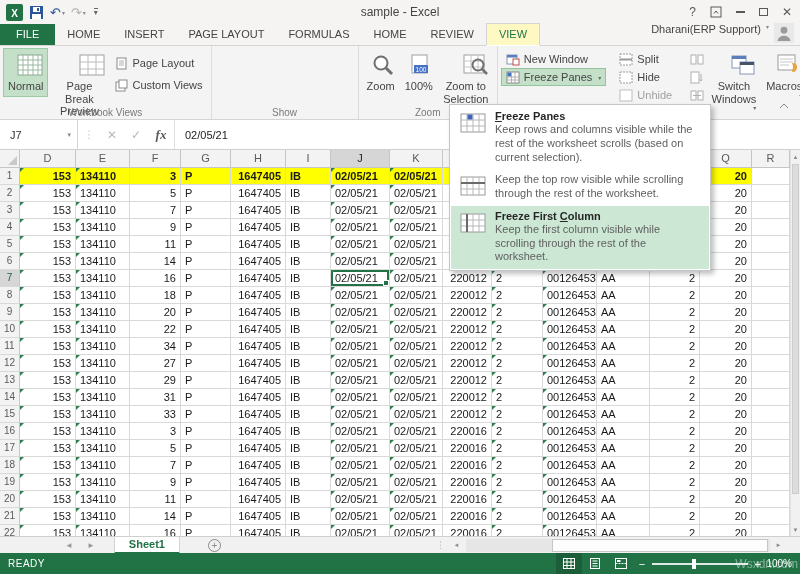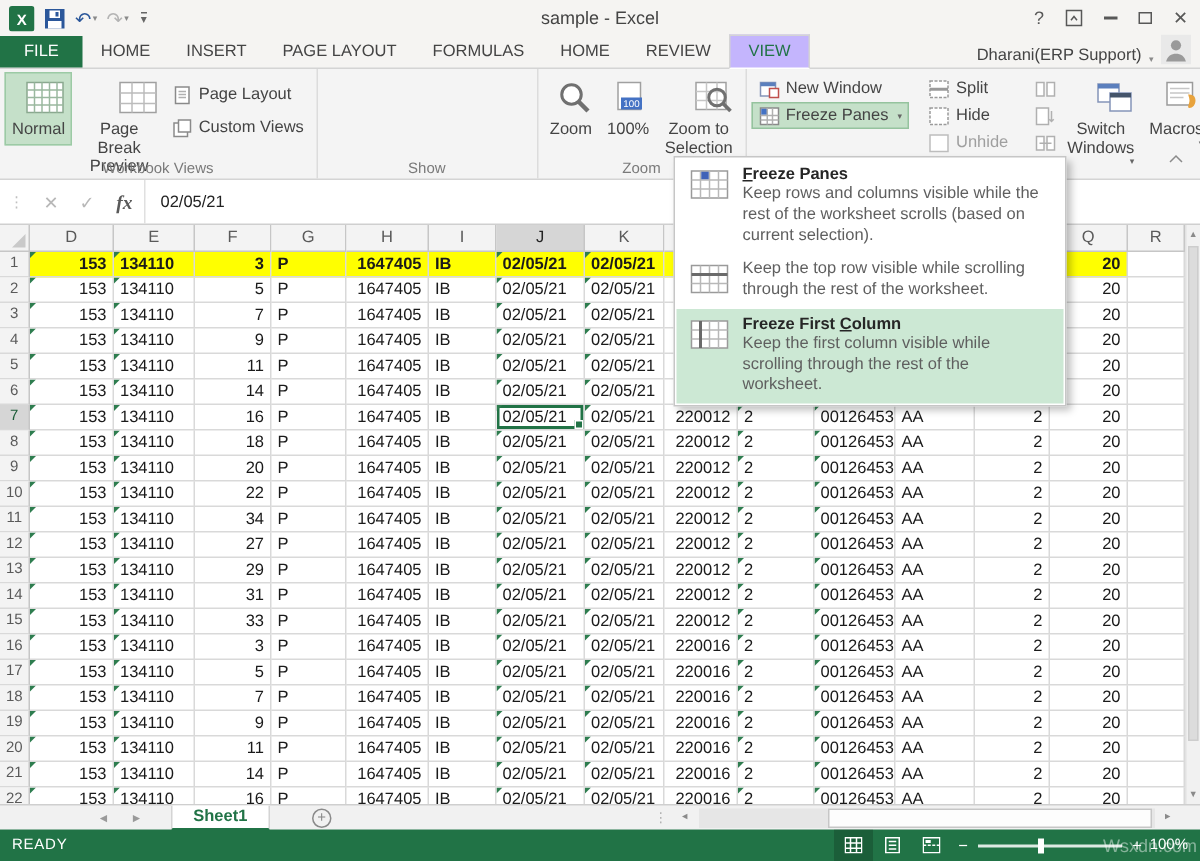--- a/index.html
+++ b/index.html
@@ -17,22 +17,22 @@
   .tb-title { position:absolute; left:0; right:0; text-align:center; font-size:12px; color:#444; pointer-events:none; }
   .winctl { position:absolute; right:4px; top:0; height:24px; display:flex; align-items:center; gap:14px; padding-right:4px; }
   .winctl .wbtn { font-size:12px; color:#585858; display:flex; align-items:center; justify-content:center; }
   .bar-icon { display:inline-block; width:9px; border-top:2px solid #585858; }
   .box-icon { display:inline-block; width:9px; height:8px; border:1px solid #585858; }
 
   
   .tabrow { position:absolute; top:24px; left:0; width:800px; height:22px; background:#f5f4f2; border-bottom:1px solid #d4d4d4; display:flex; align-items:flex-end; }
   .rtab { font-size:11px; color:#444; padding:4px 12px 5px; cursor:default; }
   .rtab.file { background:#217346; color:#fff; padding:4px 16px 5px; }
-  .rtab.active { background:#c4b5fd; color:#217346; border:1px solid #d4d4d4; border-bottom:1px solid #fff; margin-bottom:-1px; }
-  .account { position:absolute; right:6px; bottom:2px; display:flex; align-items:flex-end; gap:5px; font-size:11px; color:#444; }
+  .rtab.active { background:#fef9c3; color:#217346; border:1px solid #d4d4d4; border-bottom:1px solid #fff; margin-bottom:-1px; }
+  .account { position:absolute; right:6px; bottom:2px; display:flex; align-items:flex-start; gap:5px; font-size:11px; color:#444; }
 
   
   .ribbon { position:absolute; top:46px; left:0; width:800px; height:74px; background:#f4f4f4; border-bottom:1px solid #d4d4d4; display:flex; }
   .rgroup { position:relative; height:100%; padding:2px 3px 13px; border-right:1px solid #dcdcdc; display:flex; align-items:flex-start; }
   .glabel { position:absolute; bottom:1px; left:0; right:0; text-align:center; font-size:10px; color:#7a7a7a; white-space:nowrap; }
   .big-btn { display:flex; flex-direction:column; align-items:flex-end; text-align:center; font-size:11px; color:#444; padding:3px 4px; line-height:1.15; cursor:default; border:1px solid transparent; }
   .big-btn.active { background:#c5e0c9; border:1px solid #9ccaa5; }
   .big-btn .bicon { height:26px; display:flex; align-items:center; margin-bottom:2px; }
   .vcol { display:flex; flex-direction:column; justify-content:flex-start; gap:4px; padding-top:6px; }
   .small-btn { display:flex; align-items:center; gap:4px; font-size:11px; color:#444; padding:1px 4px; white-space:nowrap; border:1px solid transparent; height:18px; }
@@ -378,20 +378,24 @@
   </div>
 
   <span class="collapse-chevron">
     <svg width="10" height="6">
         <path d="M1 5l4-4 4 4" stroke="#8a8a8a" fill="none"></path>
       </svg>
   </span>
 </div>
 
 <div class="fbar">
+  <div class="namebox">
+    <span>J7</span>
+    <span class="nb-drop">▾</span>
+  </div>
   <span class="fsplit">⋮</span>
   <span class="fbtn">✕</span>
   <span class="fbtn">✓</span>
   <span class="fxbtn">fx</span>
   <div class="fval">02/05/21</div>
 </div>
 
 <div class="grid">
   <div class="ghead">
     <div class="corner"></div>

